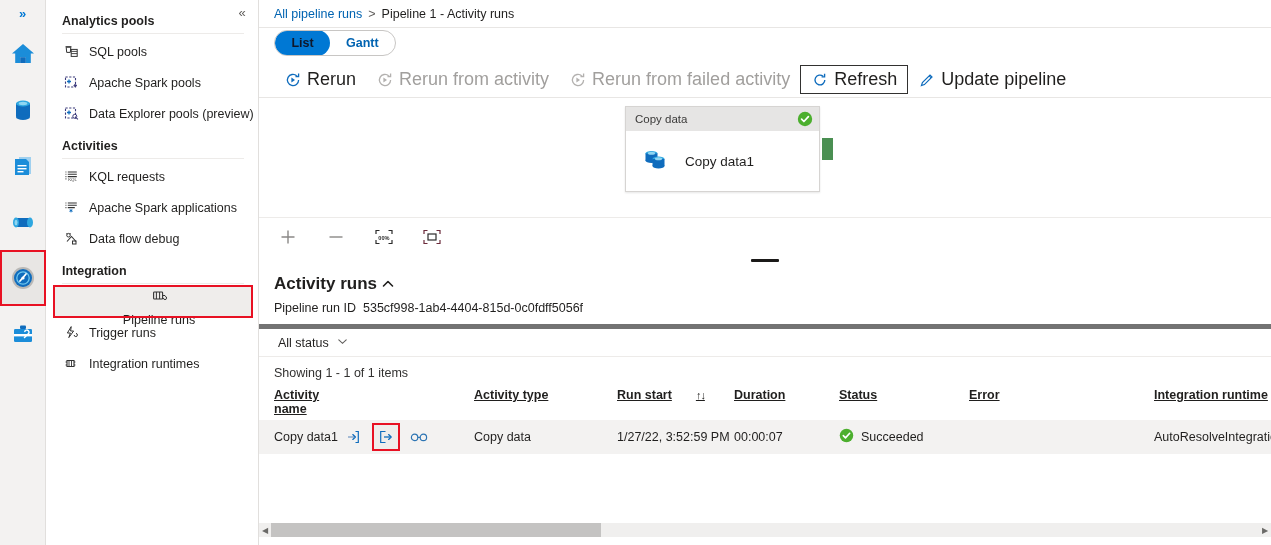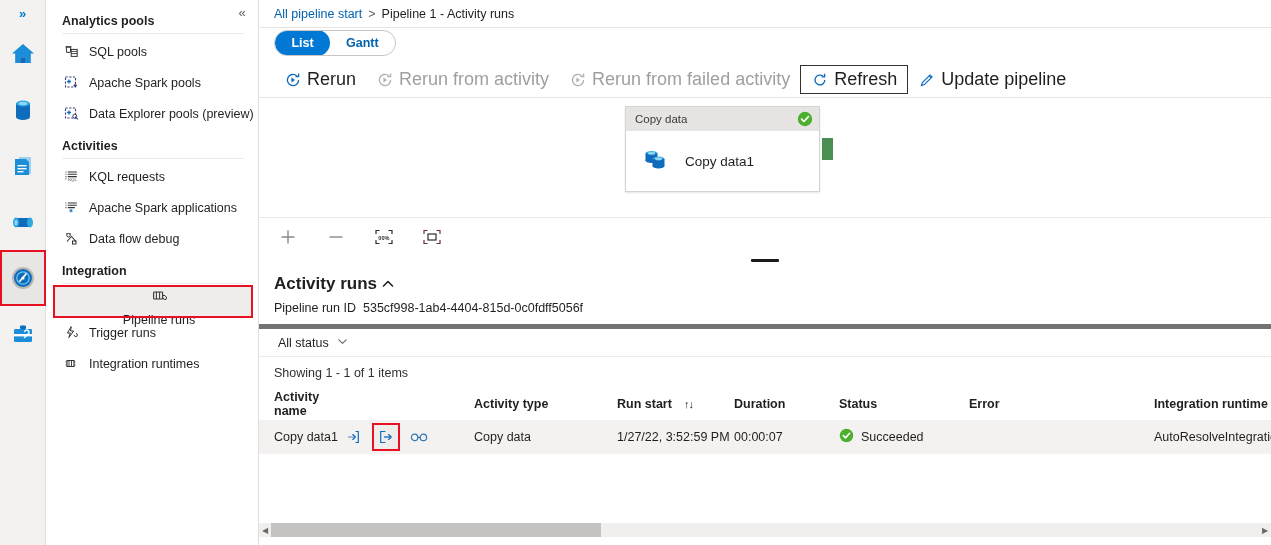--- a/index.html
+++ b/index.html
@@ -105,21 +105,21 @@
     display: inline-flex; align-items: center;
     border: 1px solid #c8c6c4; border-radius: 15px;
     height: 26px; overflow: hidden; background: #fff;
   }
   .pill-btn {
     height: 26px; min-width: 55px; padding: 0 16px;
     display: flex; align-items: center; justify-content: center;
     font-size: 12.5px; cursor: pointer; color: #0063b1; font-weight: 600;
     border-radius: 15px;
   }
-  .pill-btn.active { background: #0078d4; color: #ffffff; text-align: center; }
+  .pill-btn.active { background: #0078d4; color: #0f172a; text-align: center; }
 
   
   .cmdbar {
     display: flex; align-items: center; gap: 0;
     padding-left: 15px; height: 36px;
     border-bottom: 1px solid #e8e6e4;
   }
   .cmd {
     display: flex; align-items: center; gap: 6px;
     height: 28px; padding: 0 10px;
@@ -193,33 +193,34 @@
     display: flex; align-items: center; gap: 8px;
     font-size: 12.5px; color: #201f1e; cursor: pointer; padding: 3px 4px;
   }
   .showing {
     padding: 9px 0 8px 15px; font-size: 12.5px; color: #323130;
   }
 
   
   .tbl { width: 100%; }
   .thead {
-    display: flex; align-items: center; height: 32px;
+    display: flex; align-items: flex-start; height: 32px;
     font-size: 12.5px; font-weight: 600; color: #201f1e;
     padding-left: 15px;
+    text-decoration: underline;
   }
   .trow {
     display: flex; align-items: center; height: 34px;
     font-size: 12.5px; color: #201f1e;
     padding-left: 15px; background: #f3f2f1;
   }
   .c-name { width: 70px; flex: 0 0 70px; }
   .c-acts { width: 130px; flex: 0 0 130px; display: flex; align-items: center; gap: 12px; }
   .c-type { width: 95px; flex: 0 0 95px; }
-  .c-start { width: 165px; flex: 0 0 165px; display:flex; align-items:center; gap:12px;padding-left:48px; }
+  .c-start { width: 165px; flex: 0 0 165px; display:flex; align-items:center; gap:24px;padding-left:48px; }
   .c-dur { width: 105px; flex: 0 0 105px; }
   .c-status { width: 130px; flex: 0 0 130px; display: flex; align-items: center; gap: 7px; }
   .c-err { width: 185px; flex: 0 0 185px; }
   .c-irt { flex: 1 1 auto; }
   .act-ico { width: 18px; height: 18px; display:flex; align-items:center; justify-content:center; cursor:pointer; }
   .act-ico.boxed {
     outline: 2px solid #e81123; background: #efedeb;
     width: 24px; height: 24px;
   }
   .sort-ico { color: #201f1e; font-size: 11px; letter-spacing: -1px; }
@@ -424,21 +425,21 @@
           <path d="M6 5.5 v6 M8.5 5.5 v6" stroke="#333" stroke-width="0.9"></path>
         </svg>
       </span>
       <span>Integration runtimes</span>
     </div>
   </div>
 
   <div class="main">
 
     <div class="breadcrumb">
-      <span class="bc-link">All pipeline start</span>
+      <span class="bc-link">All pipeline runs</span>
       <span class="bc-sep">&gt;</span>
       <span class="bc-current">Pipeline 1 - Activity runs</span>
     </div>
 
 
     <div class="pill-wrap">
       <div class="pill">
         <div class="pill-btn active">List</div>
         <div class="pill-btn">Gantt</div>
       </div>

